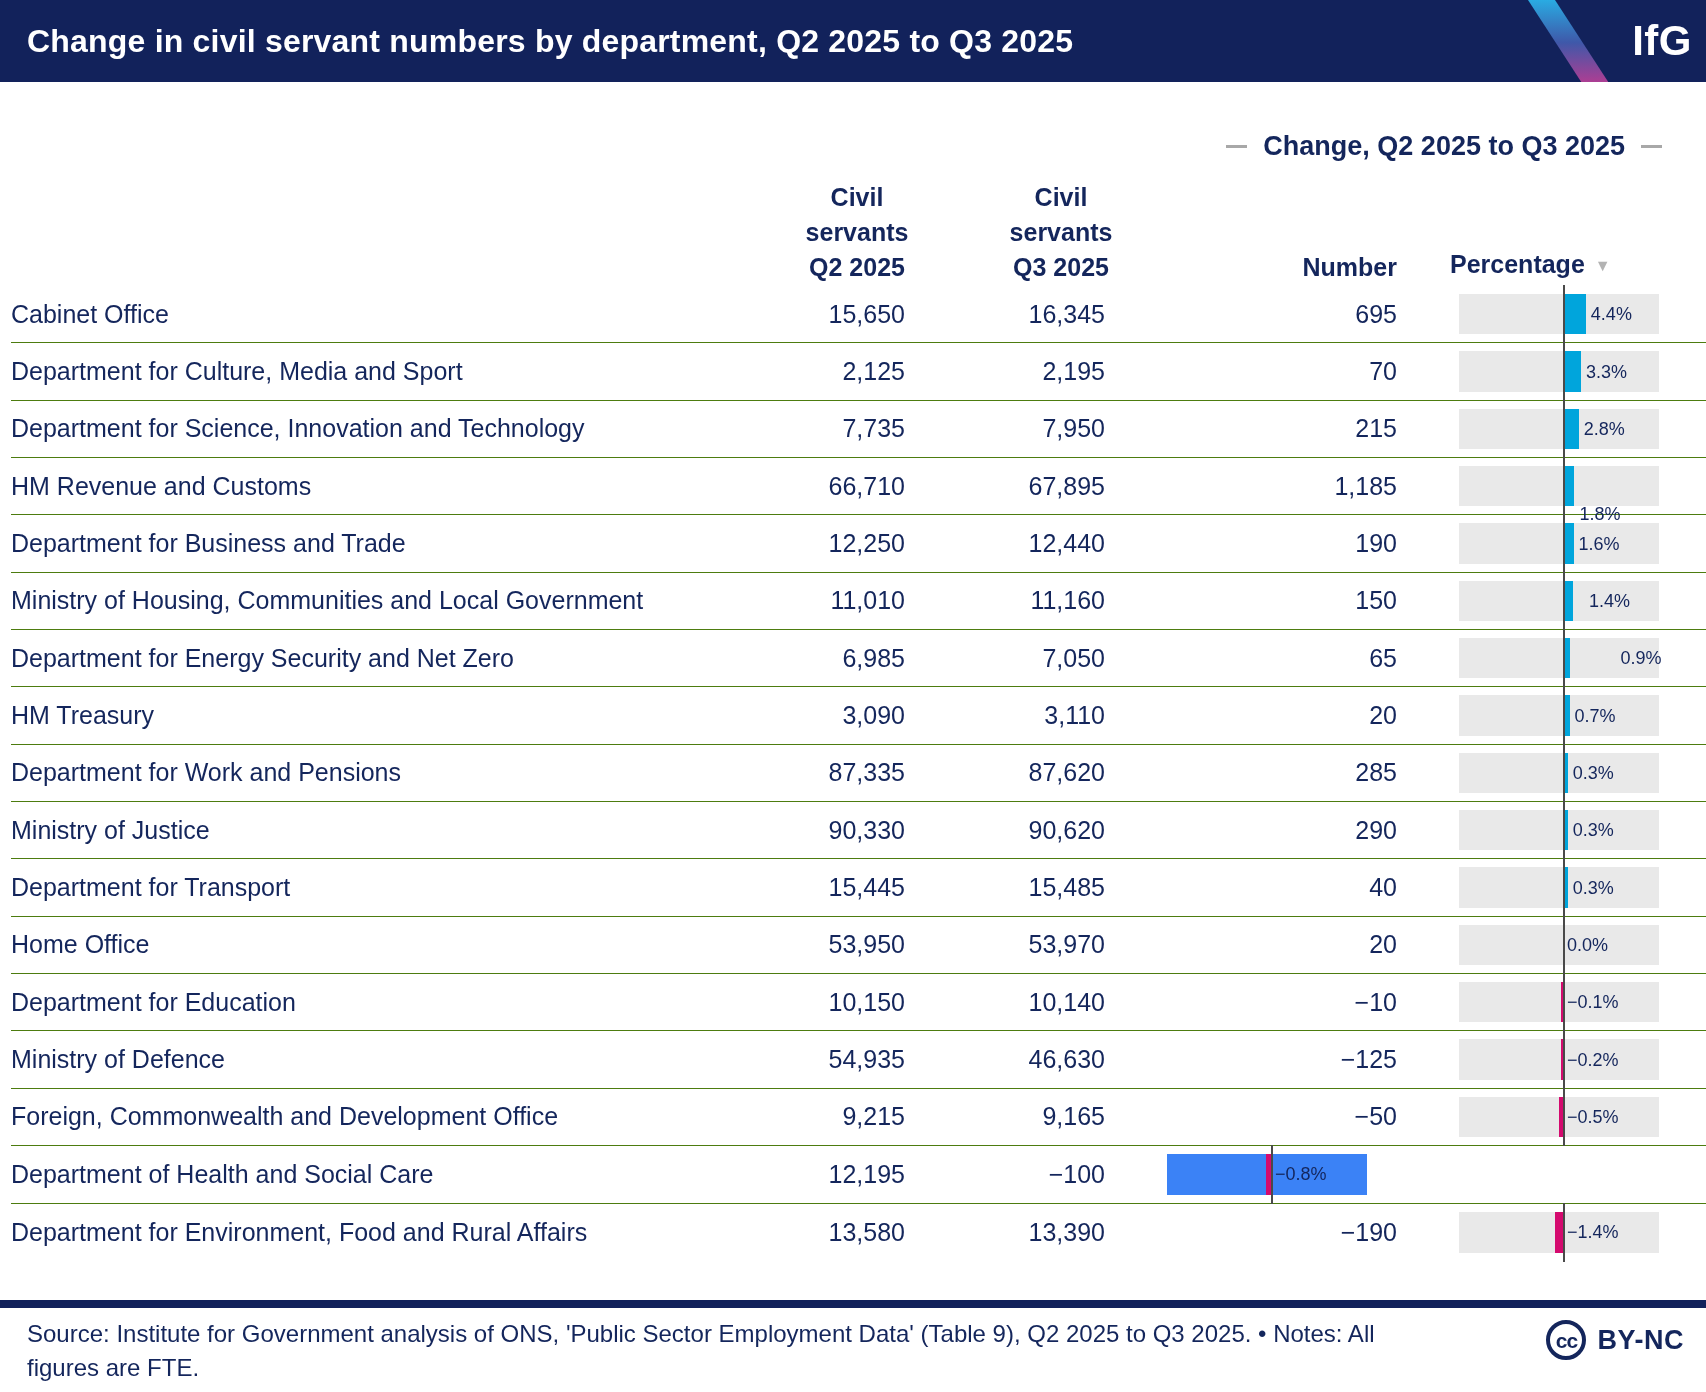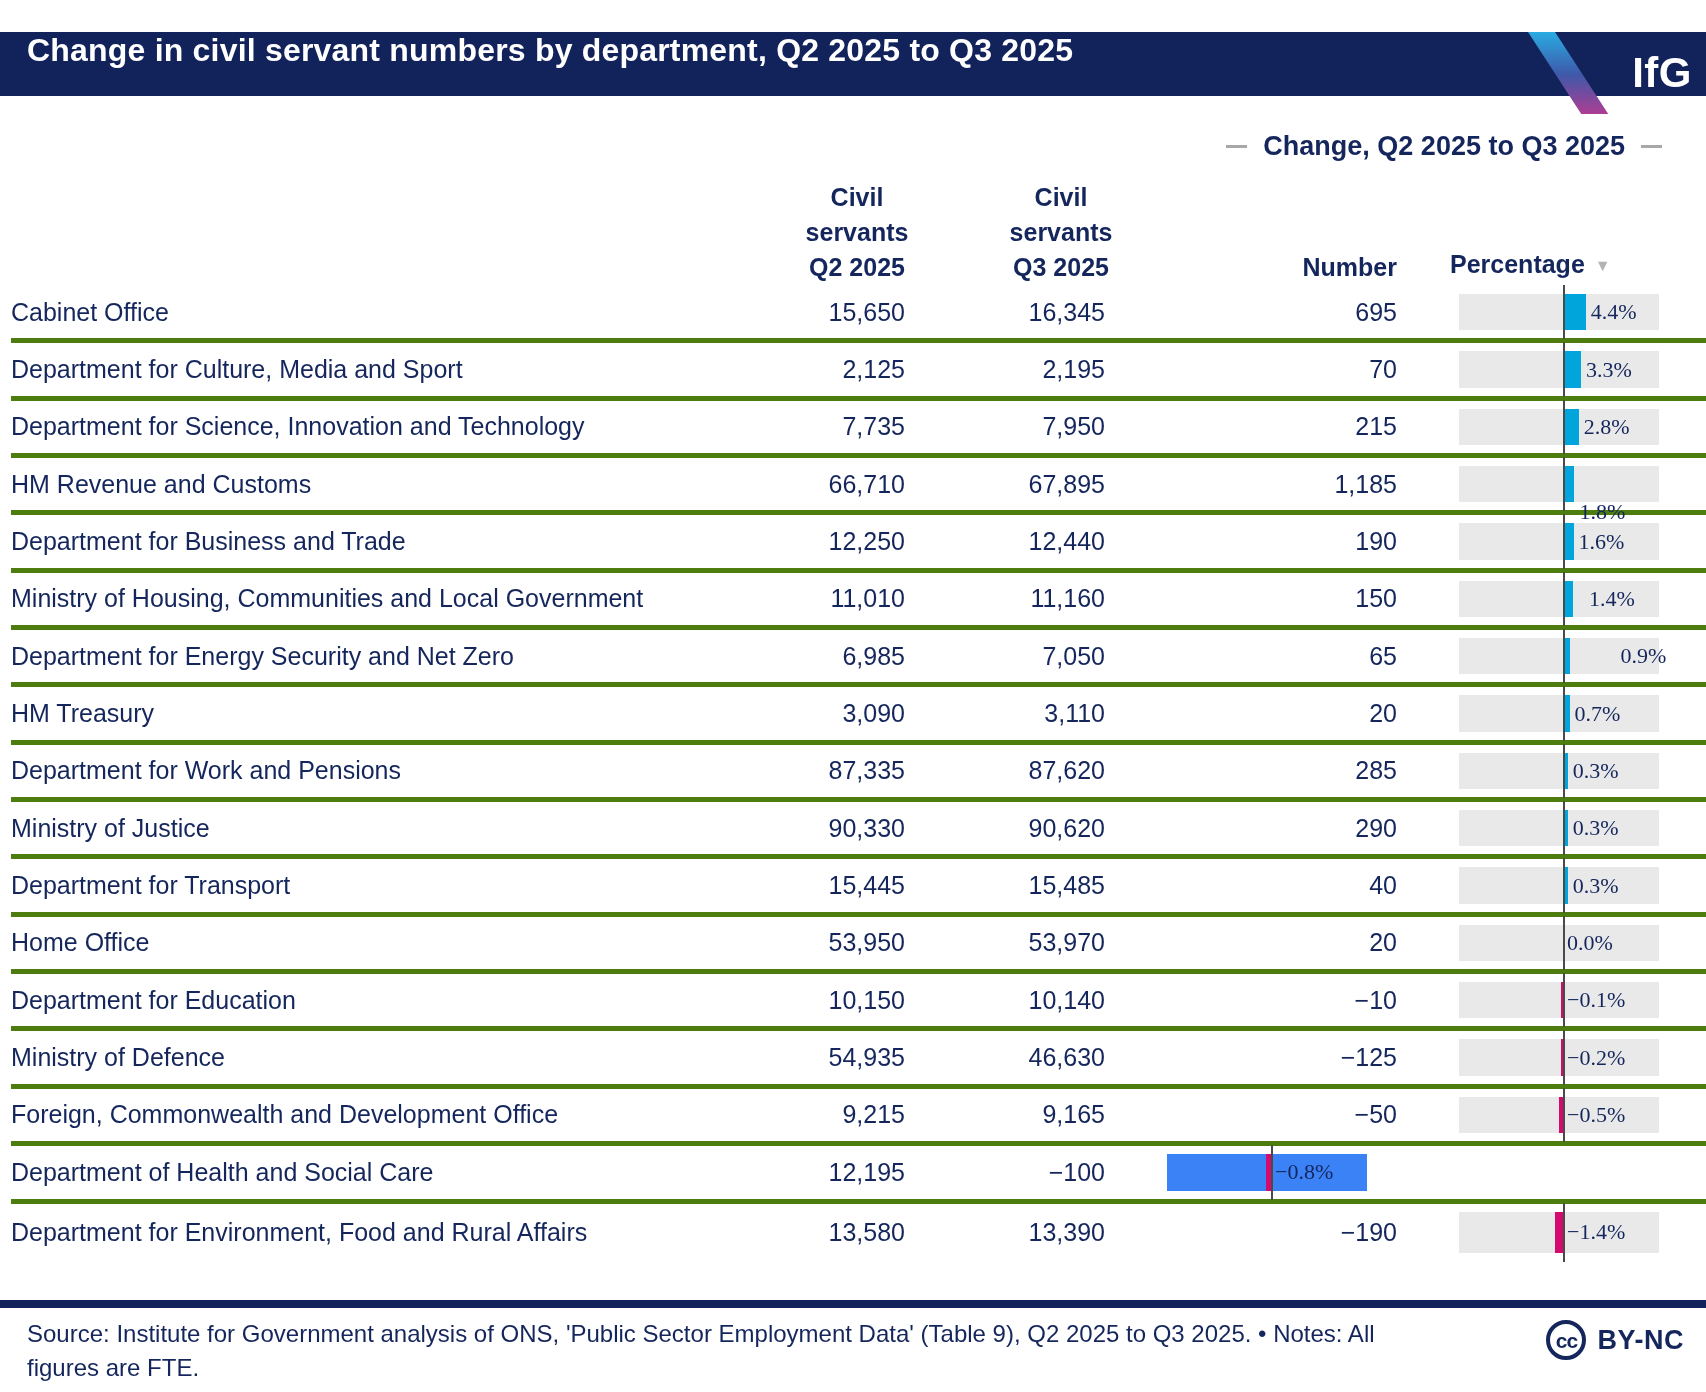--- a/index.html
+++ b/index.html
@@ -11,23 +11,23 @@
   .page {
     position:relative;
     width:1706px; height:1392px;
     background:#ffffff;
     overflow:hidden;
     color:#14265C;
   }
 
   
   .topbar {
-    position:absolute; top:0; left:0; right:0; height:64px;
+    position:absolute; top:0; left:0; right:0; height:82px;
     background:#12225B;
-    display:flex; align-items:flex-start;margin-top:32px;
+    display:flex; align-items:center;
   }
   .topbar h1 {
     margin:0 0 0 27px;
     font-size:32px; font-weight:bold; color:#ffffff;
     letter-spacing:0.2px;
   }
   .logo { position:absolute; right:0; top:0; width:210px; height:82px; }
   .logo-stripe {
     position:absolute; left:32px; top:0; width:27px; height:82px;
     background:linear-gradient(to bottom, #29ABE2 0%, #3F58A9 52%, #AC3E93 100%);
@@ -64,37 +64,37 @@
     line-height:35px; white-space:nowrap;
   }
   .hdr-q2 .hdr-stack { margin-right:0; }
   .hdr-num { text-align:right; line-height:35px; }
   .hdr-bar { padding-left:53px; display:flex; align-items:baseline; gap:10px; line-height:35px; }
   .sort-icon { font-size:16px; color:#B3B3B3; position:relative; top:-2px; }
 
   
   .rows { position:absolute; top:286px; left:11px; right:0; }
   .row { height:57.35px; align-items:center; font-size:25px; color:#14265C; }
-  .row:not(:last-child) { border-bottom:5px solid #4d7c0f; }
+  .row:not(:last-child) { border-bottom:1px solid #4d7c0f; }
   .cell { display:flex; align-items:center; height:100%; }
   .c-name { justify-content:flex-start; padding-right:8px; white-space:nowrap; }
   .c-q2, .c-q3, .c-num { justify-content:flex-end; }
   .c-bar { position:relative; }
   .track {
     position:absolute; left:62px; width:200px; top:8px; bottom:8px;
     background:#E9E9E9;
   }
   .zline {
     position:absolute; left:104px; top:-9px; bottom:-9px; width:2px;
     background:#4A4A4A;
   }
   .bar { position:absolute; top:0; bottom:0; }
   .pct {
     position:absolute; top:50%; transform:translateY(-50%);
-    font-size:22px; color:#14265C; white-space:nowrap;font-family:Liberation Serif, serif;
+    font-size:18px; color:#14265C; white-space:nowrap;
   }
 
   
   .rule { position:absolute; top:1300px; left:0; right:0; height:8px; background:#12225B; }
   .source {
     position:absolute; top:1317px; left:27px;
     font-size:24px; line-height:34px; color:#14265C;
   }
   .source span { display:block; white-space:nowrap; }
   .license {

